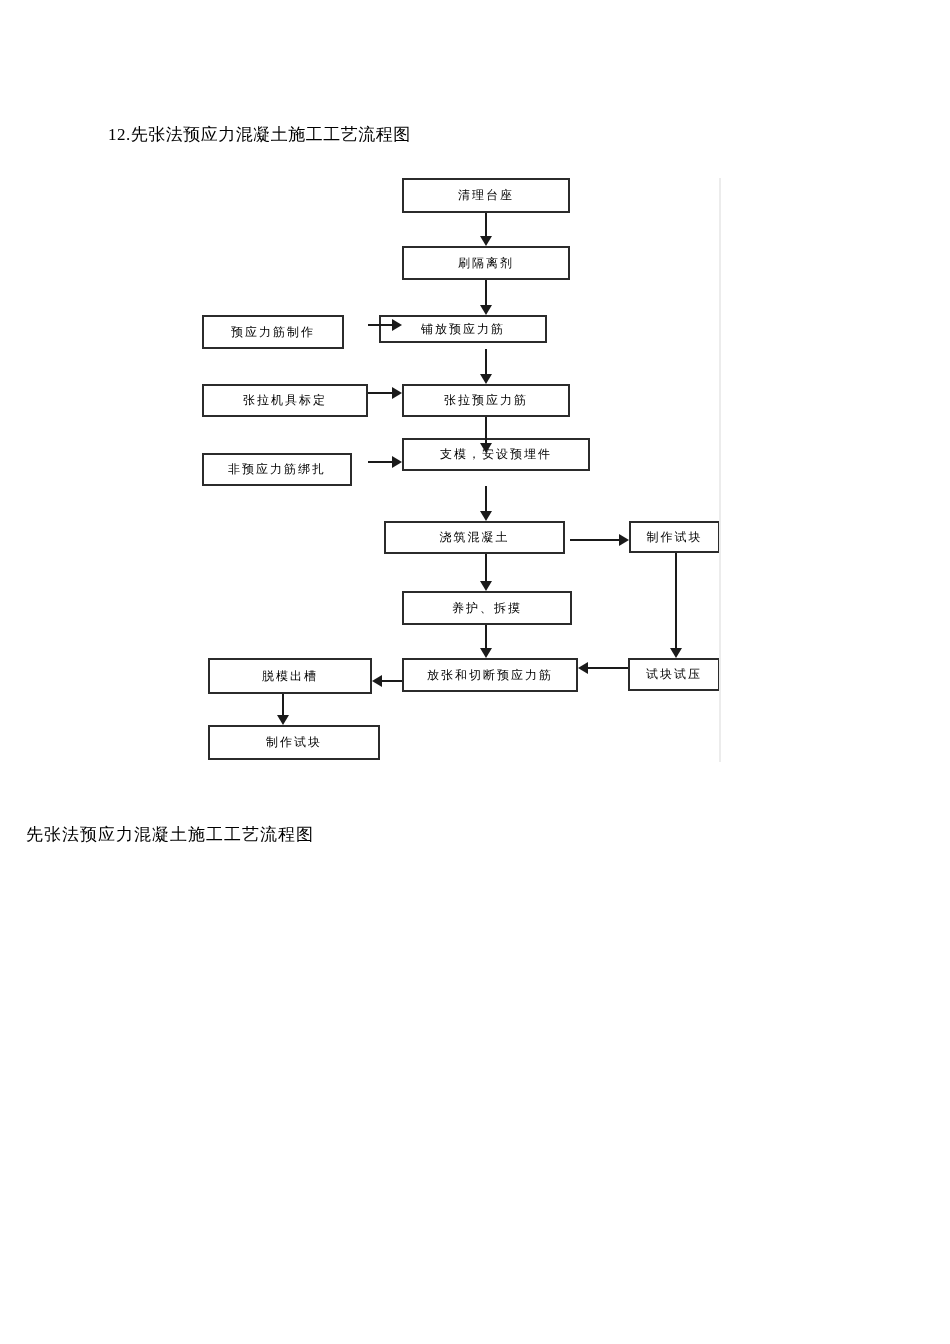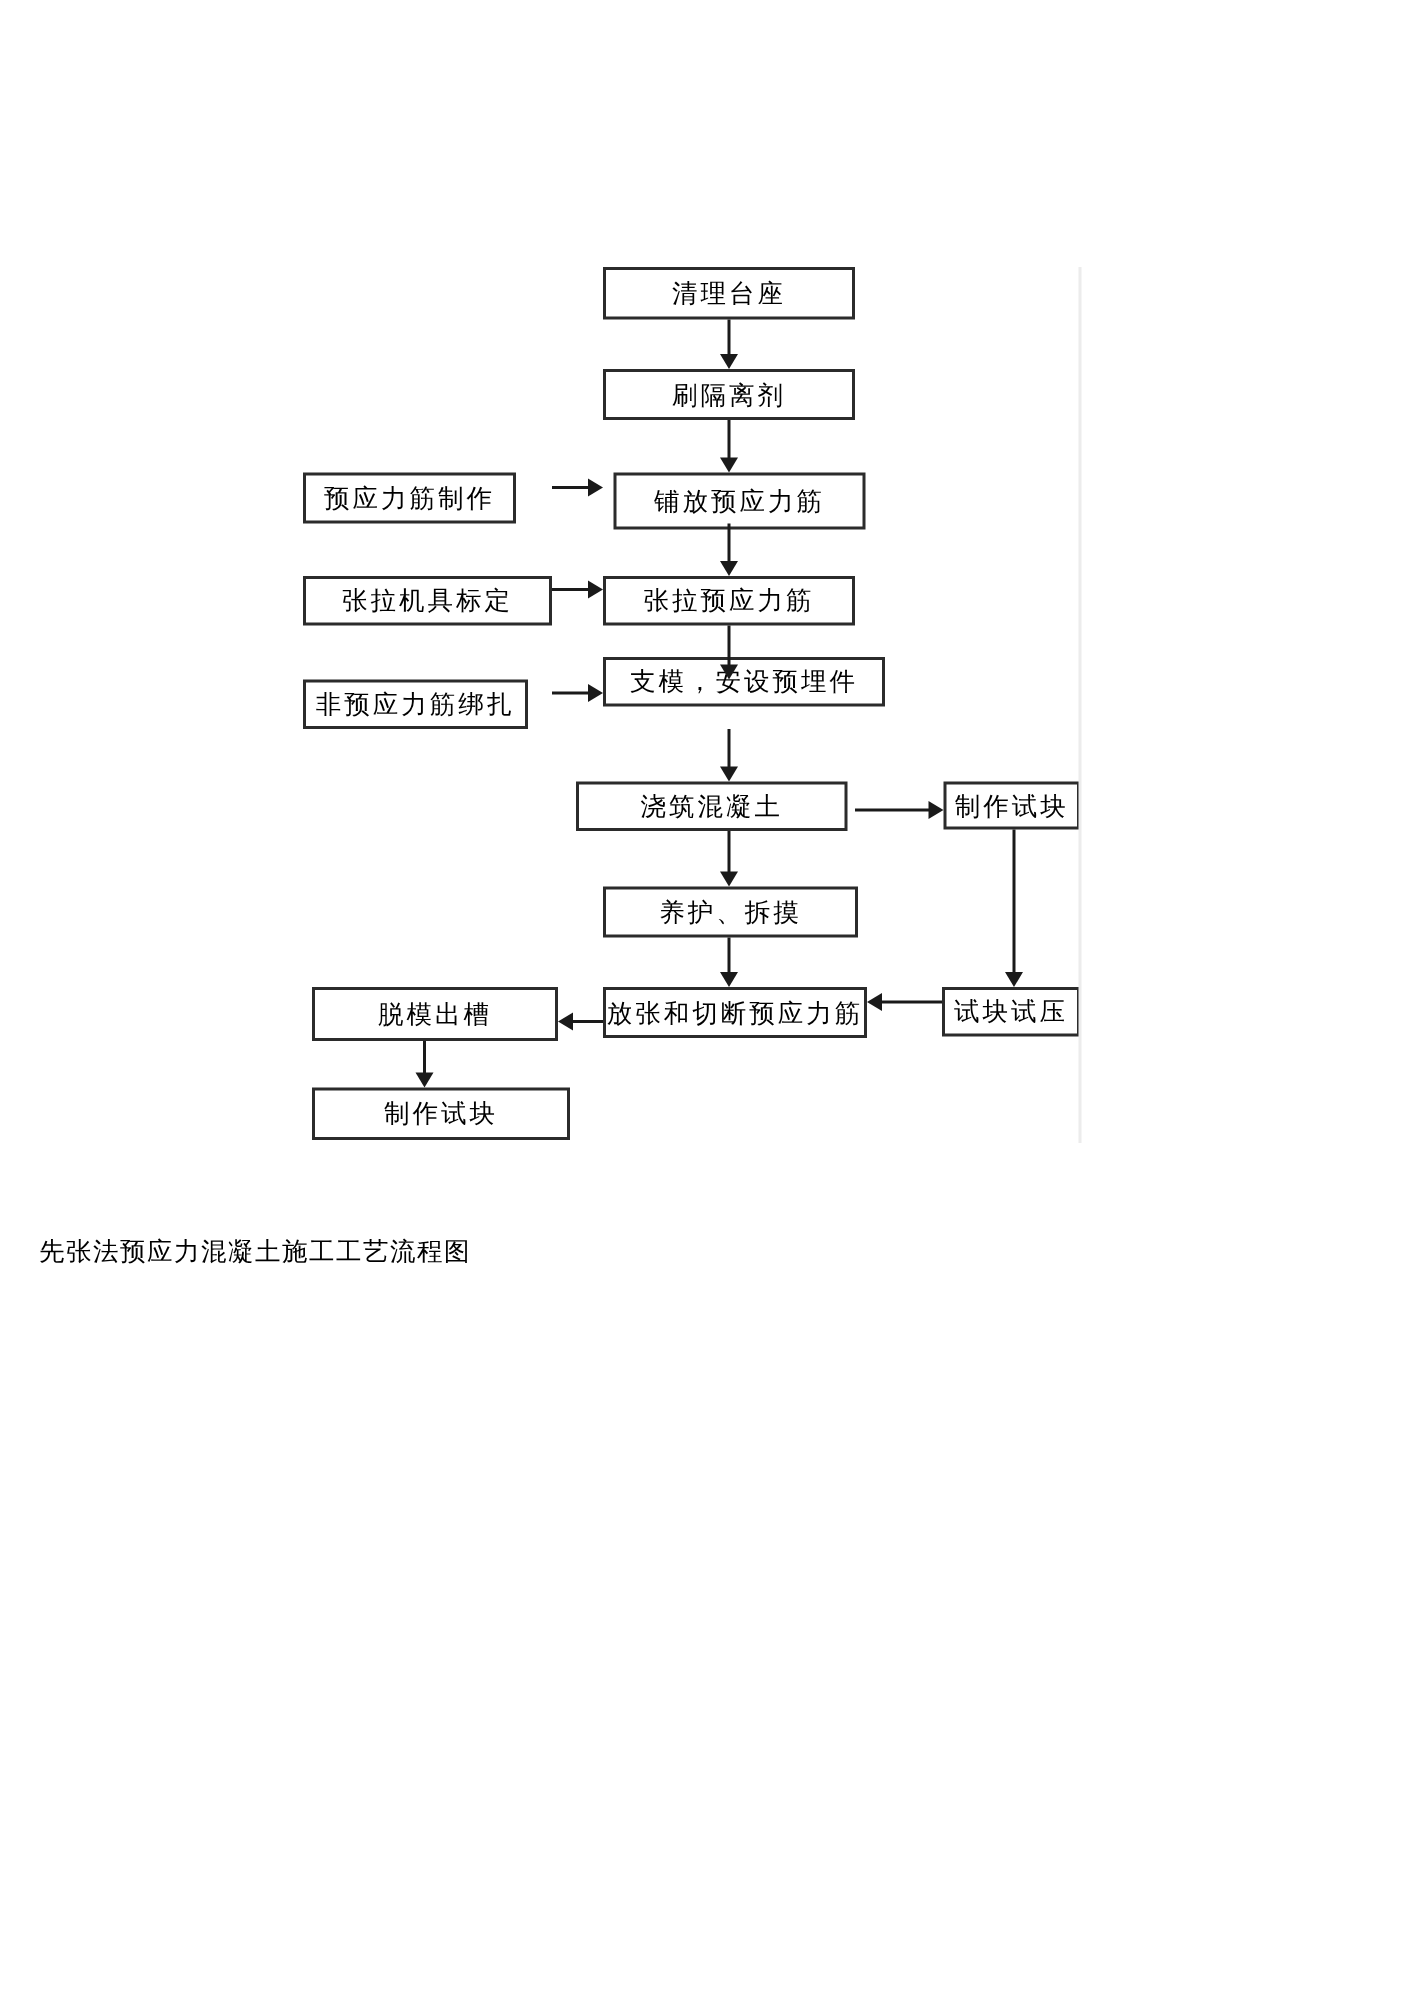--- a/index.html
+++ b/index.html
@@ -31,21 +31,21 @@
     white-space:nowrap;
   }
   .flow-node{
     position:absolute;
     box-sizing:border-box;
     border:2px solid #2b2b2b;
     background:#ffffff;
     display:flex;
     align-items:center;
     justify-content:center;
-    font-size:17px;
+    font-size:12px;
     letter-spacing:2px;
     white-space:nowrap;
   }
   .conn-line{
     position:absolute;
     background:#1a1a1a;
   }
   .arrow-head{
     position:absolute;
     width:0;height:0;
@@ -53,25 +53,26 @@
   .canvas-edge{
     position:absolute;
     width:2px;
     background:#ececec;
   }
 </style>
 </head>
 <body>
 
 <div class="page">
+  <div class="doc-title">12.先张法预应力混凝土施工工艺流程图</div>
   <div>
       <div class="flow-node" style="left: 402px; top: 178px; width: 168px; height: 35px;">清理台座</div>
       <div class="flow-node" style="left: 402px; top: 246px; width: 168px; height: 34px;">刷隔离剂</div>
       <div class="flow-node" style="left: 202px; top: 315px; width: 142px; height: 34px;">预应力筋制作</div>
-      <div class="flow-node" style="left: 409px; top: 315px; width: 168px; height: 38px;">铺放预应力筋</div>
+      <div class="flow-node" style="left: 379px; top: 315px; width: 168px; height: 28px;">铺放预应力筋</div>
       <div class="flow-node" style="left: 202px; top: 384px; width: 166px; height: 33px;">张拉机具标定</div>
       <div class="flow-node" style="left: 402px; top: 384px; width: 168px; height: 33px;">张拉预应力筋</div>
       <div class="flow-node" style="left: 202px; top: 453px; width: 150px; height: 33px;">非预应力筋绑扎</div>
       <div class="flow-node" style="left: 402px; top: 438px; width: 188px; height: 33px;">支模，安设预埋件</div>
       <div class="flow-node" style="left: 384px; top: 521px; width: 181px; height: 33px;">浇筑混凝土</div>
       <div class="flow-node" style="left: 629px; top: 521px; width: 91px; height: 32px;">制作试块</div>
       <div class="flow-node" style="left: 402px; top: 591px; width: 170px; height: 34px;">养护、拆摸</div>
       <div class="flow-node" style="left: 208px; top: 658px; width: 164px; height: 36px;">脱模出槽</div>
       <div class="flow-node" style="left: 402px; top: 658px; width: 176px; height: 34px;">放张和切断预应力筋</div>
       <div class="flow-node" style="left: 628px; top: 658px; width: 92px; height: 33px;">试块试压</div>

